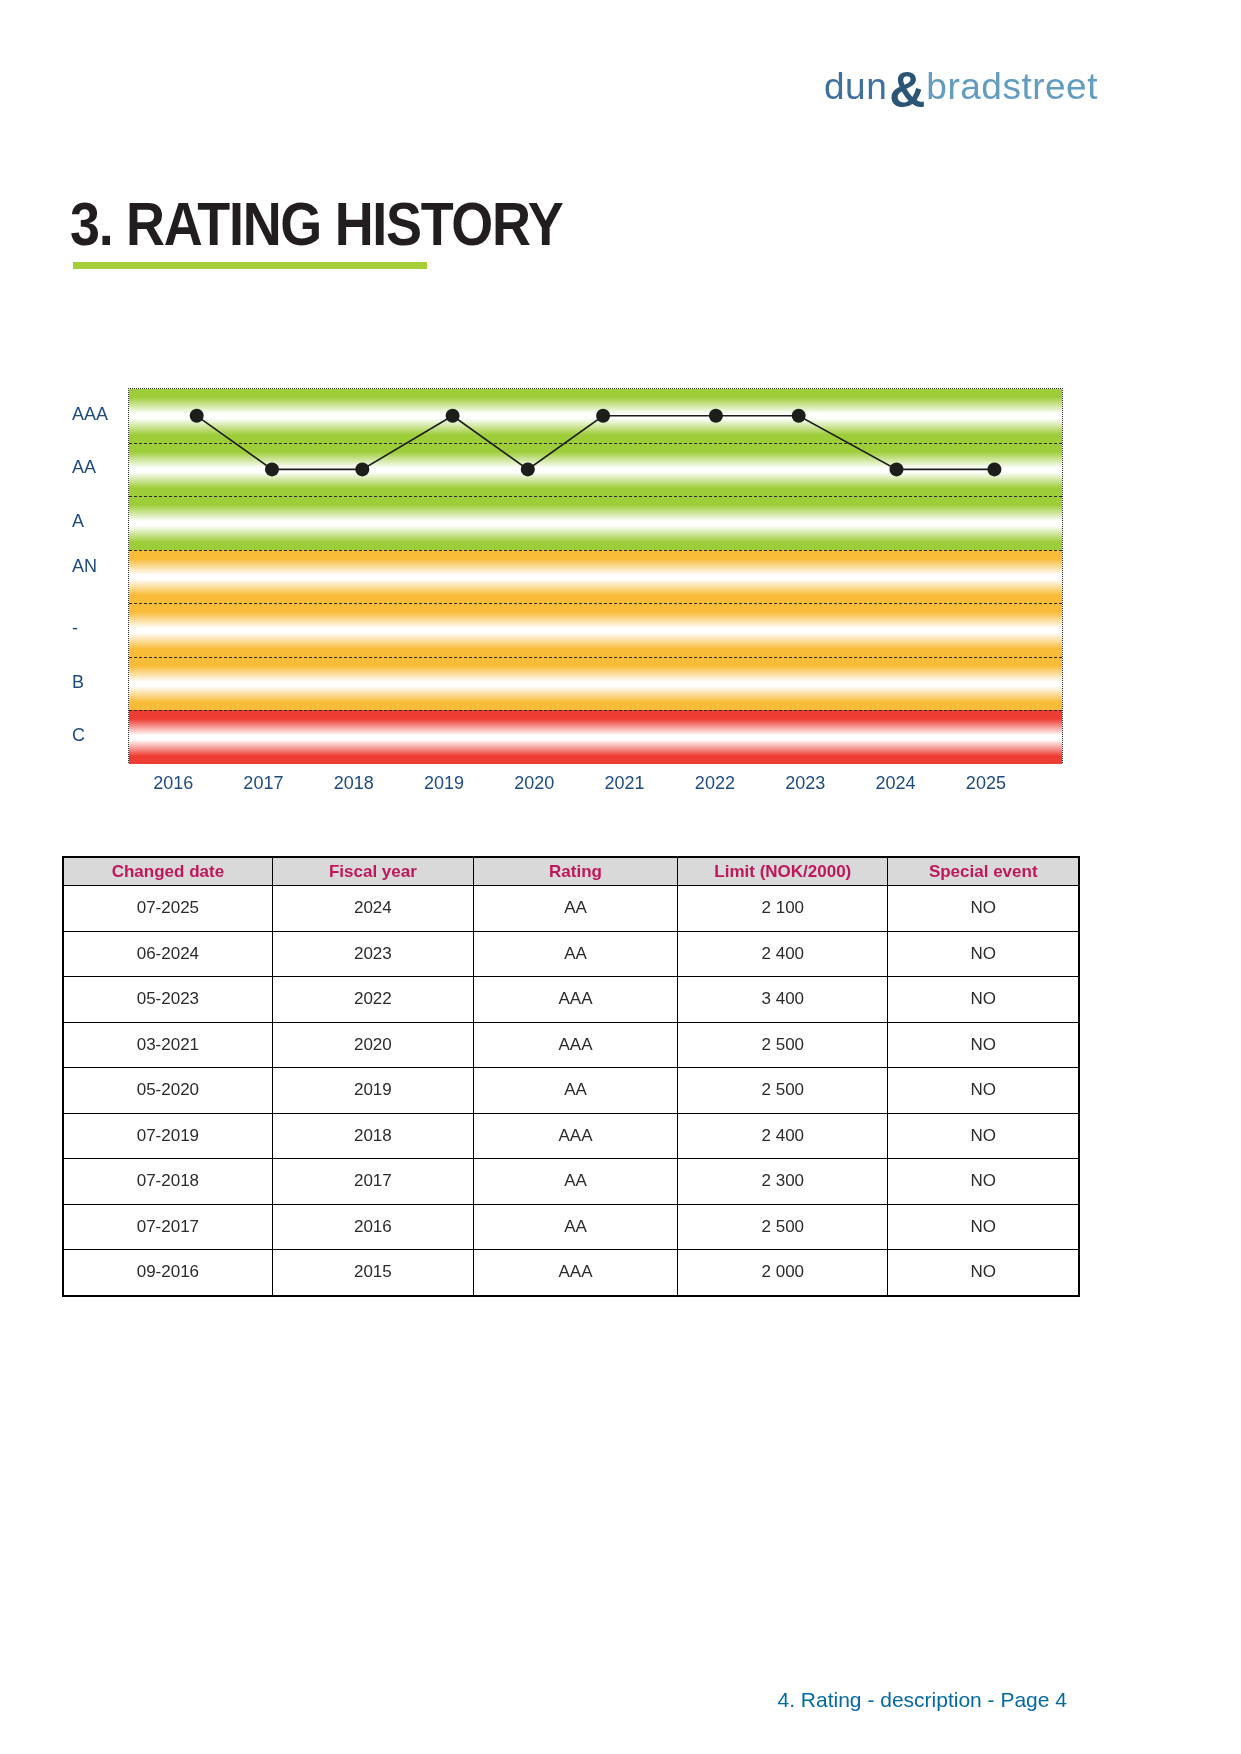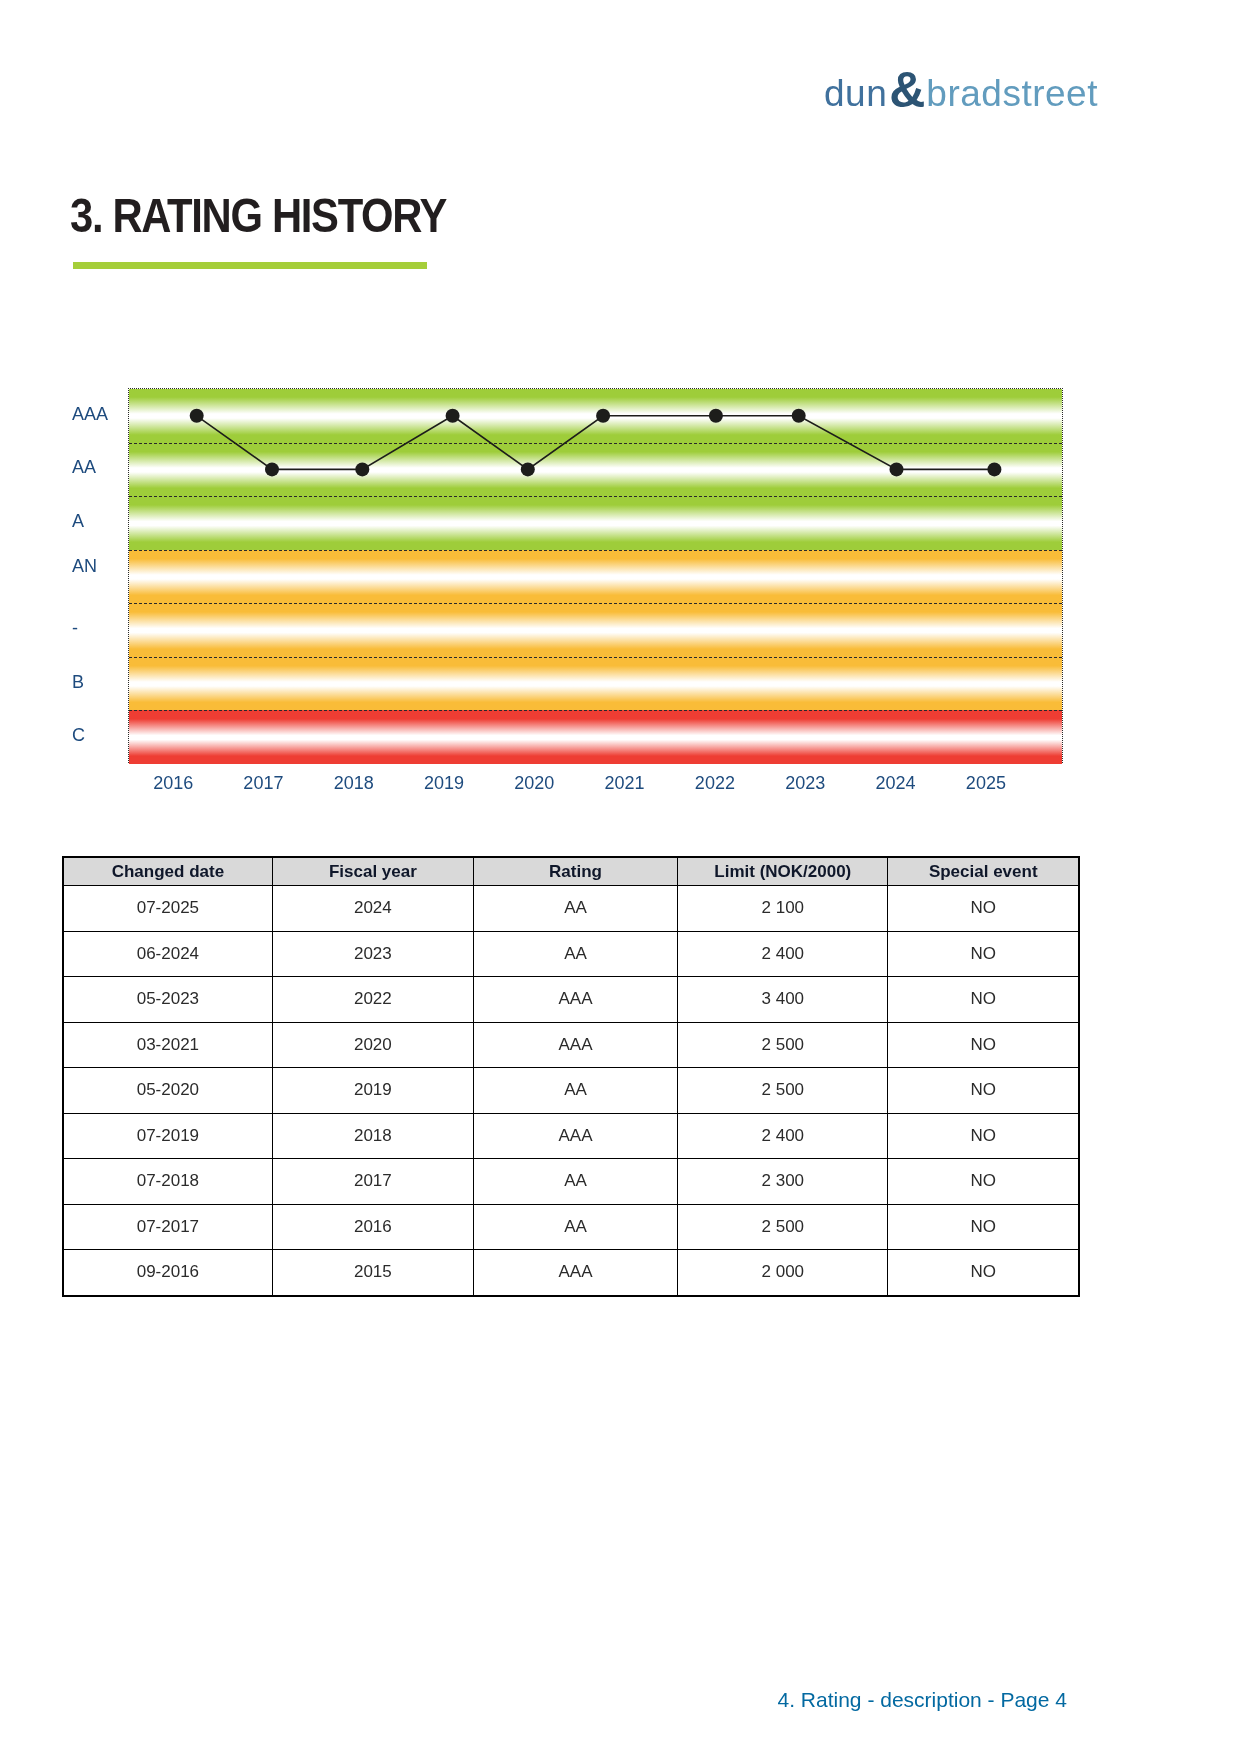--- a/index.html
+++ b/index.html
@@ -1,44 +1,44 @@
 <!DOCTYPE html>
 <html><head>
 <meta charset="utf-8">
 <style>
   html,body{margin:0;padding:0;background:#ffffff;}
   .page{
     position:relative;width:1241px;height:1754px;background:#ffffff;
     font-family:"Liberation Sans",sans-serif;overflow:hidden;
   }
   
-  .logo{position:absolute;top:68px;left:824px;display:flex;align-items:center;line-height:1;}
+  .logo{position:absolute;top:68px;left:824px;display:flex;line-height:1;}
   .logo .dun{font-size:37px;font-weight:400;color:#40719d;letter-spacing:0.5px;}
   .logo .amp{font-size:50px;font-weight:600;color:#2c5474;margin:0 1px 0 2px;position:relative;top:-3px;}
   .logo .brad{font-size:37px;font-weight:400;color:#629cbe;letter-spacing:0.5px;}
   
-  .title{position:absolute;left:70px;top:188px;font-size:48px;font-weight:bold;color:#221e1f;white-space:nowrap;}
+  .title{position:absolute;left:70px;top:188px;font-size:62px;font-weight:bold;color:#221e1f;white-space:nowrap;}
   .title .squeeze{display:inline-block;transform:scaleX(0.87);transform-origin:left;letter-spacing:-1.5px;}
   .title-bar{position:absolute;left:73px;top:262px;width:354px;height:7px;}
   
   .plot{position:absolute;box-sizing:border-box;border:1px dotted #2a2a2a;}
   .band{position:absolute;left:0;width:100%;box-sizing:border-box;}
   .band + .band{border-top:1px dashed #2a2a2a;}
   .yl{position:absolute;font-size:18px;color:#1e4b7e;}
   .xl{position:absolute;font-size:18px;color:#1e4b7e;transform:translateX(-50%);white-space:nowrap;}
   .chart-svg{position:absolute;left:0;top:0;}
   
   table.rating{
     position:absolute;left:62px;top:856px;width:1018px;
     border-collapse:collapse;table-layout:fixed;
     font-size:17px;text-align:center;color:#2b2b2b;
     border:2px solid #000;
   }
   table.rating th{
-    background:#d9d9d9;font-weight:bold;color:#0f172a;
+    background:#d9d9d9;font-weight:bold;color:#be185d;
     height:27px;border:1px solid #000;padding:0;
   }
   table.rating td{height:28.5px;border:1px solid #000;padding:8px;}
   
   .footer{position:absolute;top:1688px;right:174px;font-size:21px;color:#0369a1;white-space:nowrap;}
 </style>
 </head>
 <body>
 
 <div class="page">

